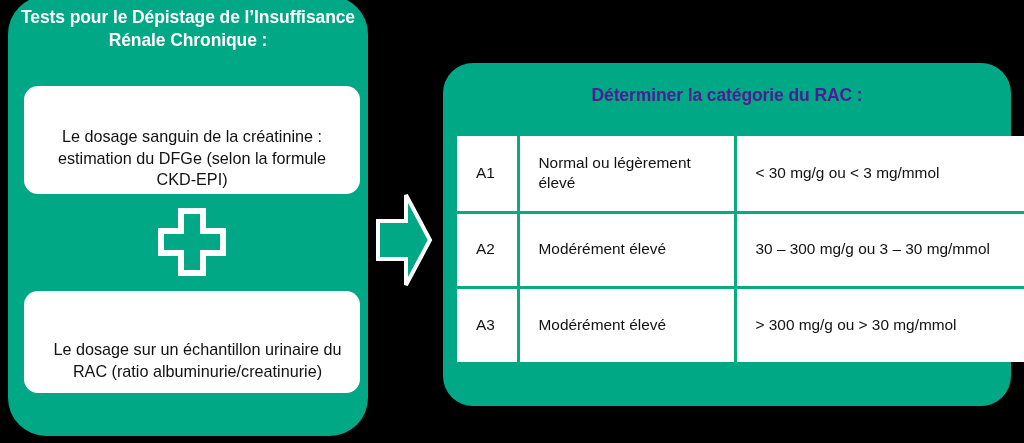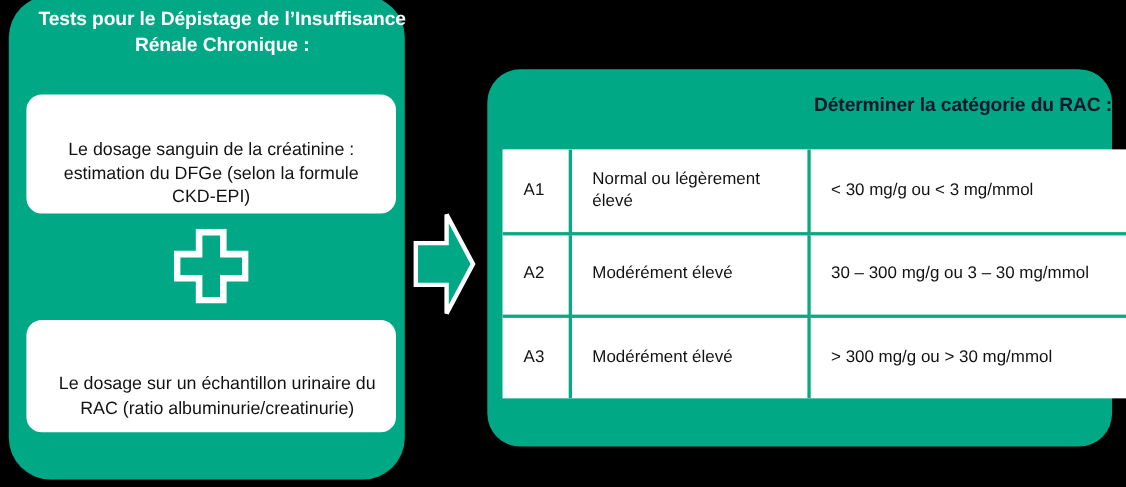--- a/index.html
+++ b/index.html
@@ -21,21 +21,21 @@
     left: 8px;
     top: -4px;
     width: 360px;
     height: 440px;
     background: #00A885;
     border-radius: 38px;
     box-sizing: border-box;
   }
   #left-panel-title {
     position: absolute;
-    left: 24px;
+    left: 10px;
     top: 10px;
     width: 340px;
     text-align: center;
     color: #ffffff;
     font-weight: bold;
     font-size: 17.5px;
     line-height: 1.32;
     letter-spacing: -0.1px;
   }
   .white-card {
@@ -87,22 +87,22 @@
     height: 343px;
     background: #00A885;
     border-radius: 30px;
     box-sizing: border-box;
   }
   #right-panel-title {
     position: absolute;
     left: 0;
     top: 22px;
     width: 568px;
-    text-align: right;
-    color: #0f172a;
+    text-align: center;
+    color: #4c1d95;
     font-weight: bold;
     font-size: 17.5px;
     letter-spacing: -0.1px;
   }
 
   
   #rac-table {
     position: absolute;
     left: 457px;
     top: 136px;

